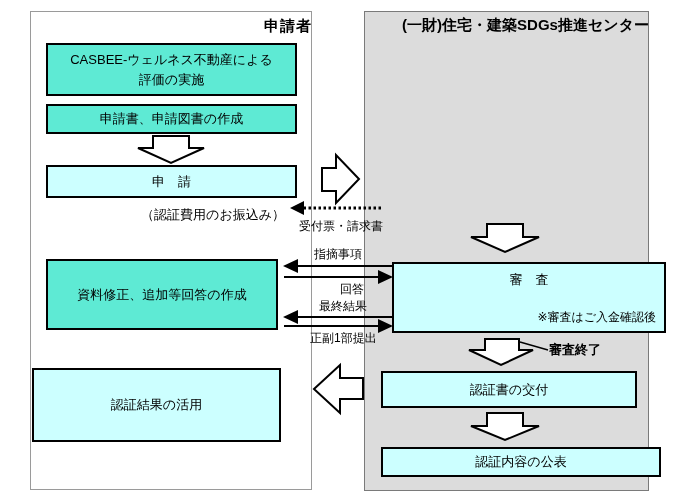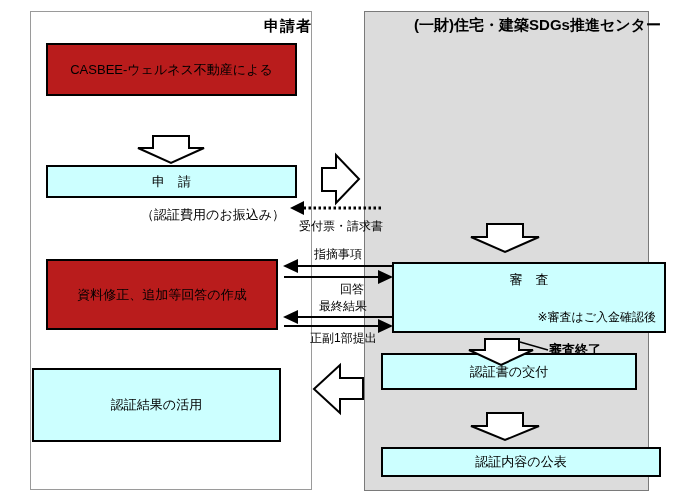--- a/index.html
+++ b/index.html
@@ -5,23 +5,23 @@
   html,body{margin:0;padding:0;background:#fff;}
   .canvas{
     position:relative;width:677px;height:503px;background:#fff;overflow:hidden;
     font-family:"Liberation Sans","DejaVu Sans",sans-serif;color:#000;
   }
   .panel{position:absolute;box-sizing:border-box;}
   .panel-left{left:30px;top:11px;width:282px;height:479px;background:#fff;border:1px solid #9a9a9a;}
   .panel-right{left:364px;top:11px;width:285px;height:480px;background:var(--panel-gray,#dcdcdc);border:1px solid #7a7a7a;}
   .panel-title{position:absolute;text-align:right;font-weight:bold;font-size:15px;letter-spacing:1px;}
   .title-left{left:30px;top:17px;width:282px;}
-  .title-right{left:364px;top:16px;width:285px;letter-spacing:0;padding-left:12px;}
+  .title-right{left:364px;top:16px;width:285px;letter-spacing:0;}
   .fbox{
-    position:absolute;box-sizing:border-box;border:2px solid #000;background:#b91c1c;
+    position:absolute;box-sizing:border-box;border:2px solid #000;background:#5eead4;
     display:flex;align-items:center;justify-content:center;text-align:center;
     font-size:13px;line-height:1.5;
   }
   .cyan{background:var(--cyan,#ccffff);}
   .flabel{position:absolute;font-size:12px;white-space:nowrap;}
   .bold{font-weight:bold;}
   svg.overlay{position:absolute;left:0;top:0;pointer-events:none;}
   .blockarrow{fill:#fff;stroke:#000;stroke-width:2;}
   .linearrow{stroke:#000;stroke-width:2;}
   .arrowhead{fill:#000;stroke:none;}
@@ -37,23 +37,27 @@
 
   <div class="panel panel-left"></div>
   <div class="panel panel-right"></div>
 
   <div class="panel-title title-left">申請者</div>
   <div class="panel-title title-right">(一財)住宅・建築SDGs推進センター</div>
 
   <div class="fbox" style="left:46px;top:43px;width:251px;height:53px;">
     <div>
       <div>CASBEE-ウェルネス不動産による</div>
+      <div>評価の実施</div>
     </div>
   </div>
 
+  <div class="fbox" style="left:46px;top:104px;width:251px;height:30px;">
+    <span>申請書、申請図書の作成</span>
+  </div>
 
   <div class="fbox cyan" style="left:46px;top:165px;width:251px;height:33px;">
     <span>申　請</span>
   </div>
 
   <div class="flabel" style="left:115px;top:206px;width:170px;text-align:right;font-size:13px;">（認証費用のお振込み）</div>
 
   <div class="fbox" style="left:46px;top:259px;width:232px;height:71px;">
     <span>資料修正、追加等回答の作成</span>
   </div>
@@ -63,21 +67,21 @@
   </div>
 
 
   <div class="fbox cyan" style="left:392px;top:262px;width:274px;height:71px;">
     <span class="box-label-top">審　査</span>
     <span class="note-in-box">※審査はご入金確認後</span>
   </div>
 
   <div class="flabel bold" style="left:549px;top:341px;font-size:13px;">審査終了</div>
 
-  <div class="fbox cyan" style="left:381px;top:353px;width:256px;height:37px;">
+  <div class="fbox cyan" style="left:381px;top:371px;width:256px;height:37px;">
     <span>認証書の交付</span>
   </div>
 
   <div class="fbox cyan" style="left:381px;top:447px;width:280px;height:30px;">
     <span>認証内容の公表</span>
   </div>
 
   <div class="flabel" style="left:299px;top:218px;">受付票・請求書</div>
   <div class="flabel" style="left:314px;top:246px;">指摘事項</div>
   <div class="flabel" style="left:327px;top:281px;margin-left:13px;">回答</div>

